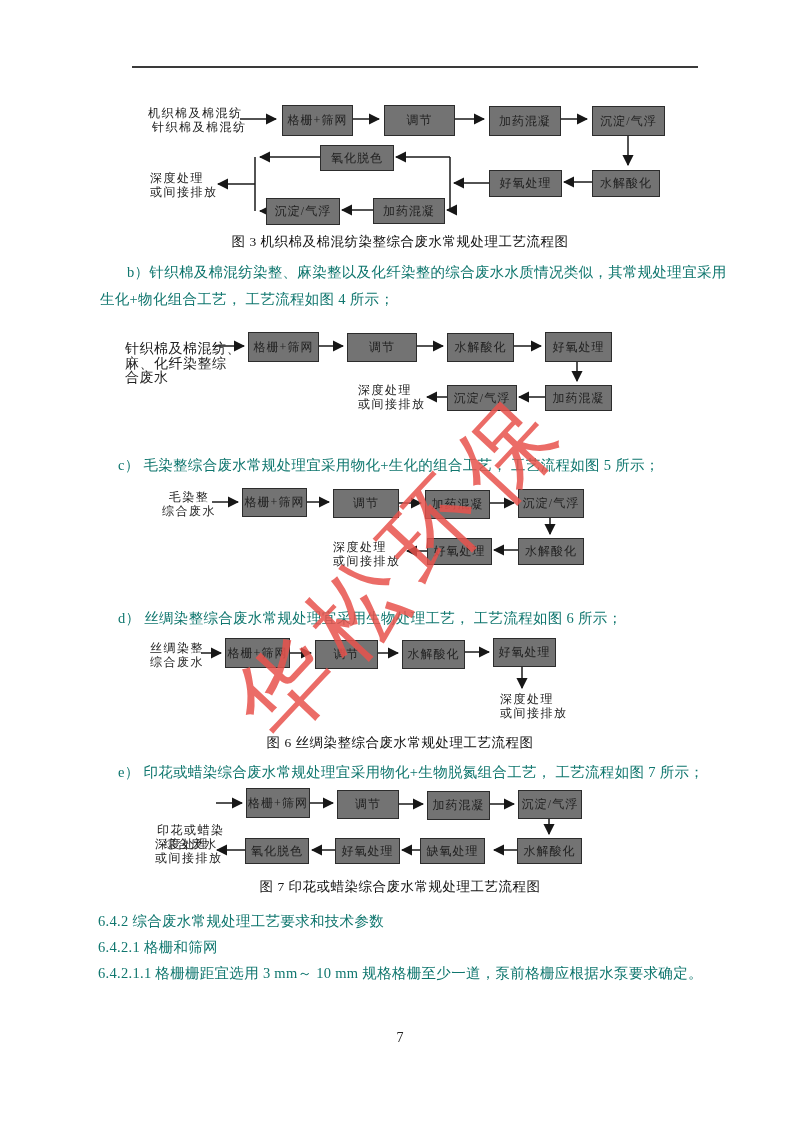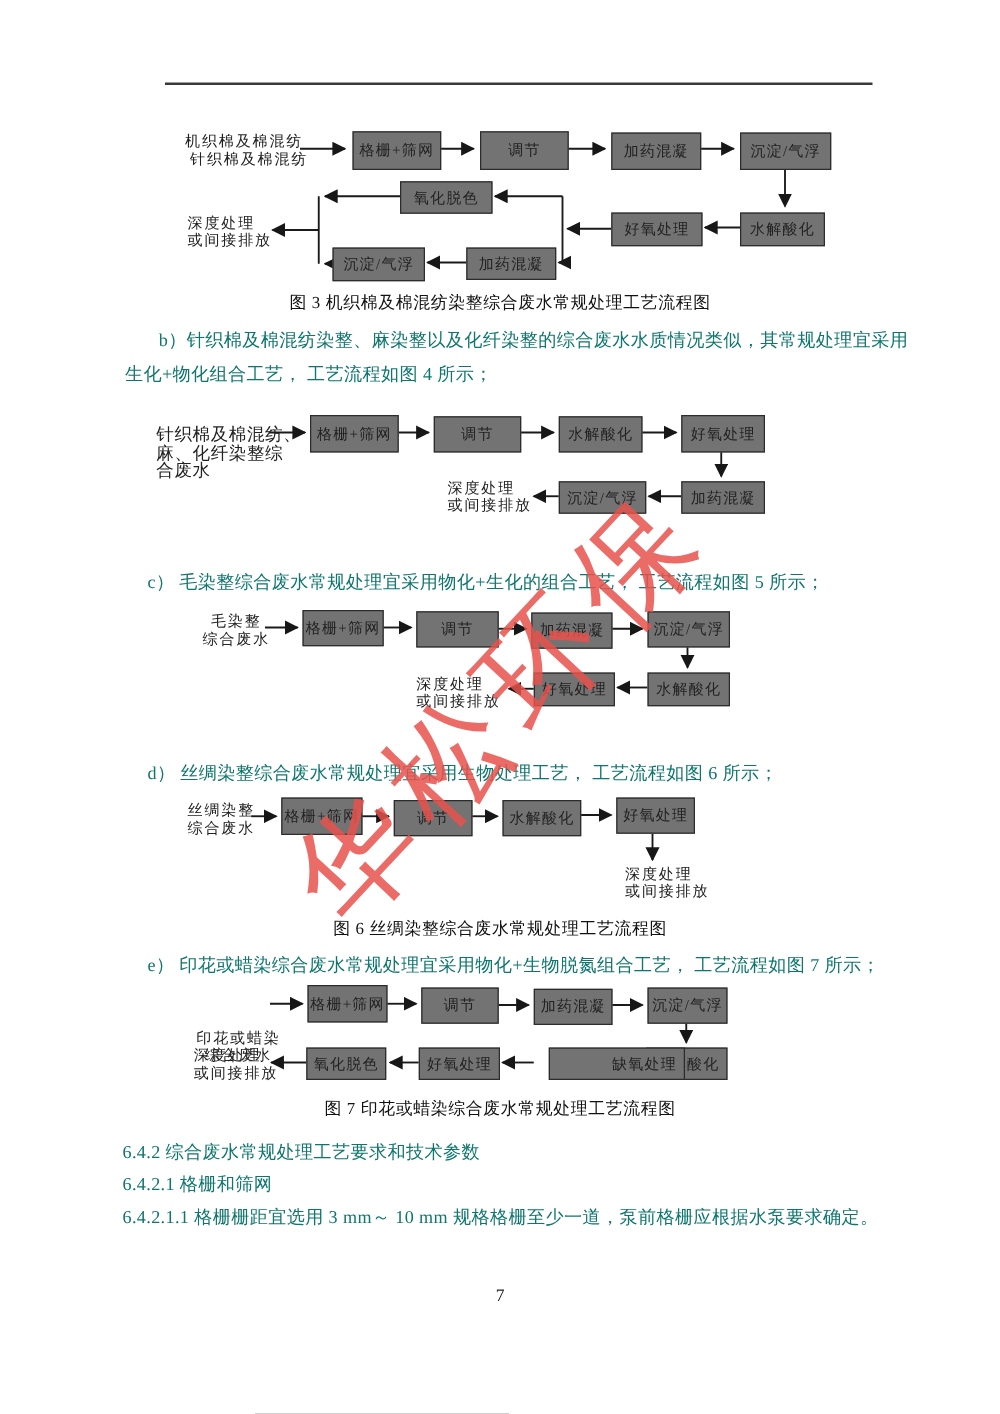--- a/index.html
+++ b/index.html
@@ -163,21 +163,21 @@
 
   <div class="flabel" style="left:157px;top:791px;text-align:center;margin-top:32px;">
     <div>印花或蜡染</div>
     <div>综合废水</div>
   </div>
   <div class="fbox" style="left:246px;top:788px;width:62px;height:28px;">格栅+筛网</div>
   <div class="fbox" style="left:337px;top:790px;width:60px;height:27px;">调节</div>
   <div class="fbox" style="left:427px;top:791px;width:61px;height:27px;">加药混凝</div>
   <div class="fbox" style="left:518px;top:790px;width:62px;height:27px;">沉淀/气浮</div>
   <div class="fbox" style="left:517px;top:838px;width:63px;height:24px;">水解酸化</div>
-  <div class="fbox" style="left:439px;top:838px;width:63px;height:24px;padding-left:44px;">缺氧处理</div>
+  <div class="fbox" style="left:420px;top:838px;width:63px;height:24px;">缺氧处理</div>
   <div class="fbox" style="left:335px;top:838px;width:63px;height:24px;">好氧处理</div>
   <div class="fbox" style="left:245px;top:838px;width:62px;height:24px;">氧化脱色</div>
   <div class="flabel" style="left:155px;top:837px;">
     <div>深度处理</div>
     <div>或间接排放</div>
   </div>
   <div class="caption" style="top:878px;">图 7 印花或蜡染综合废水常规处理工艺流程图</div>
 
   <div class="para" style="left:98px;top:912px;">6.4.2 综合废水常规处理工艺要求和技术参数</div>
   <div class="para" style="left:98px;top:938px;">6.4.2.1 格栅和筛网</div>

